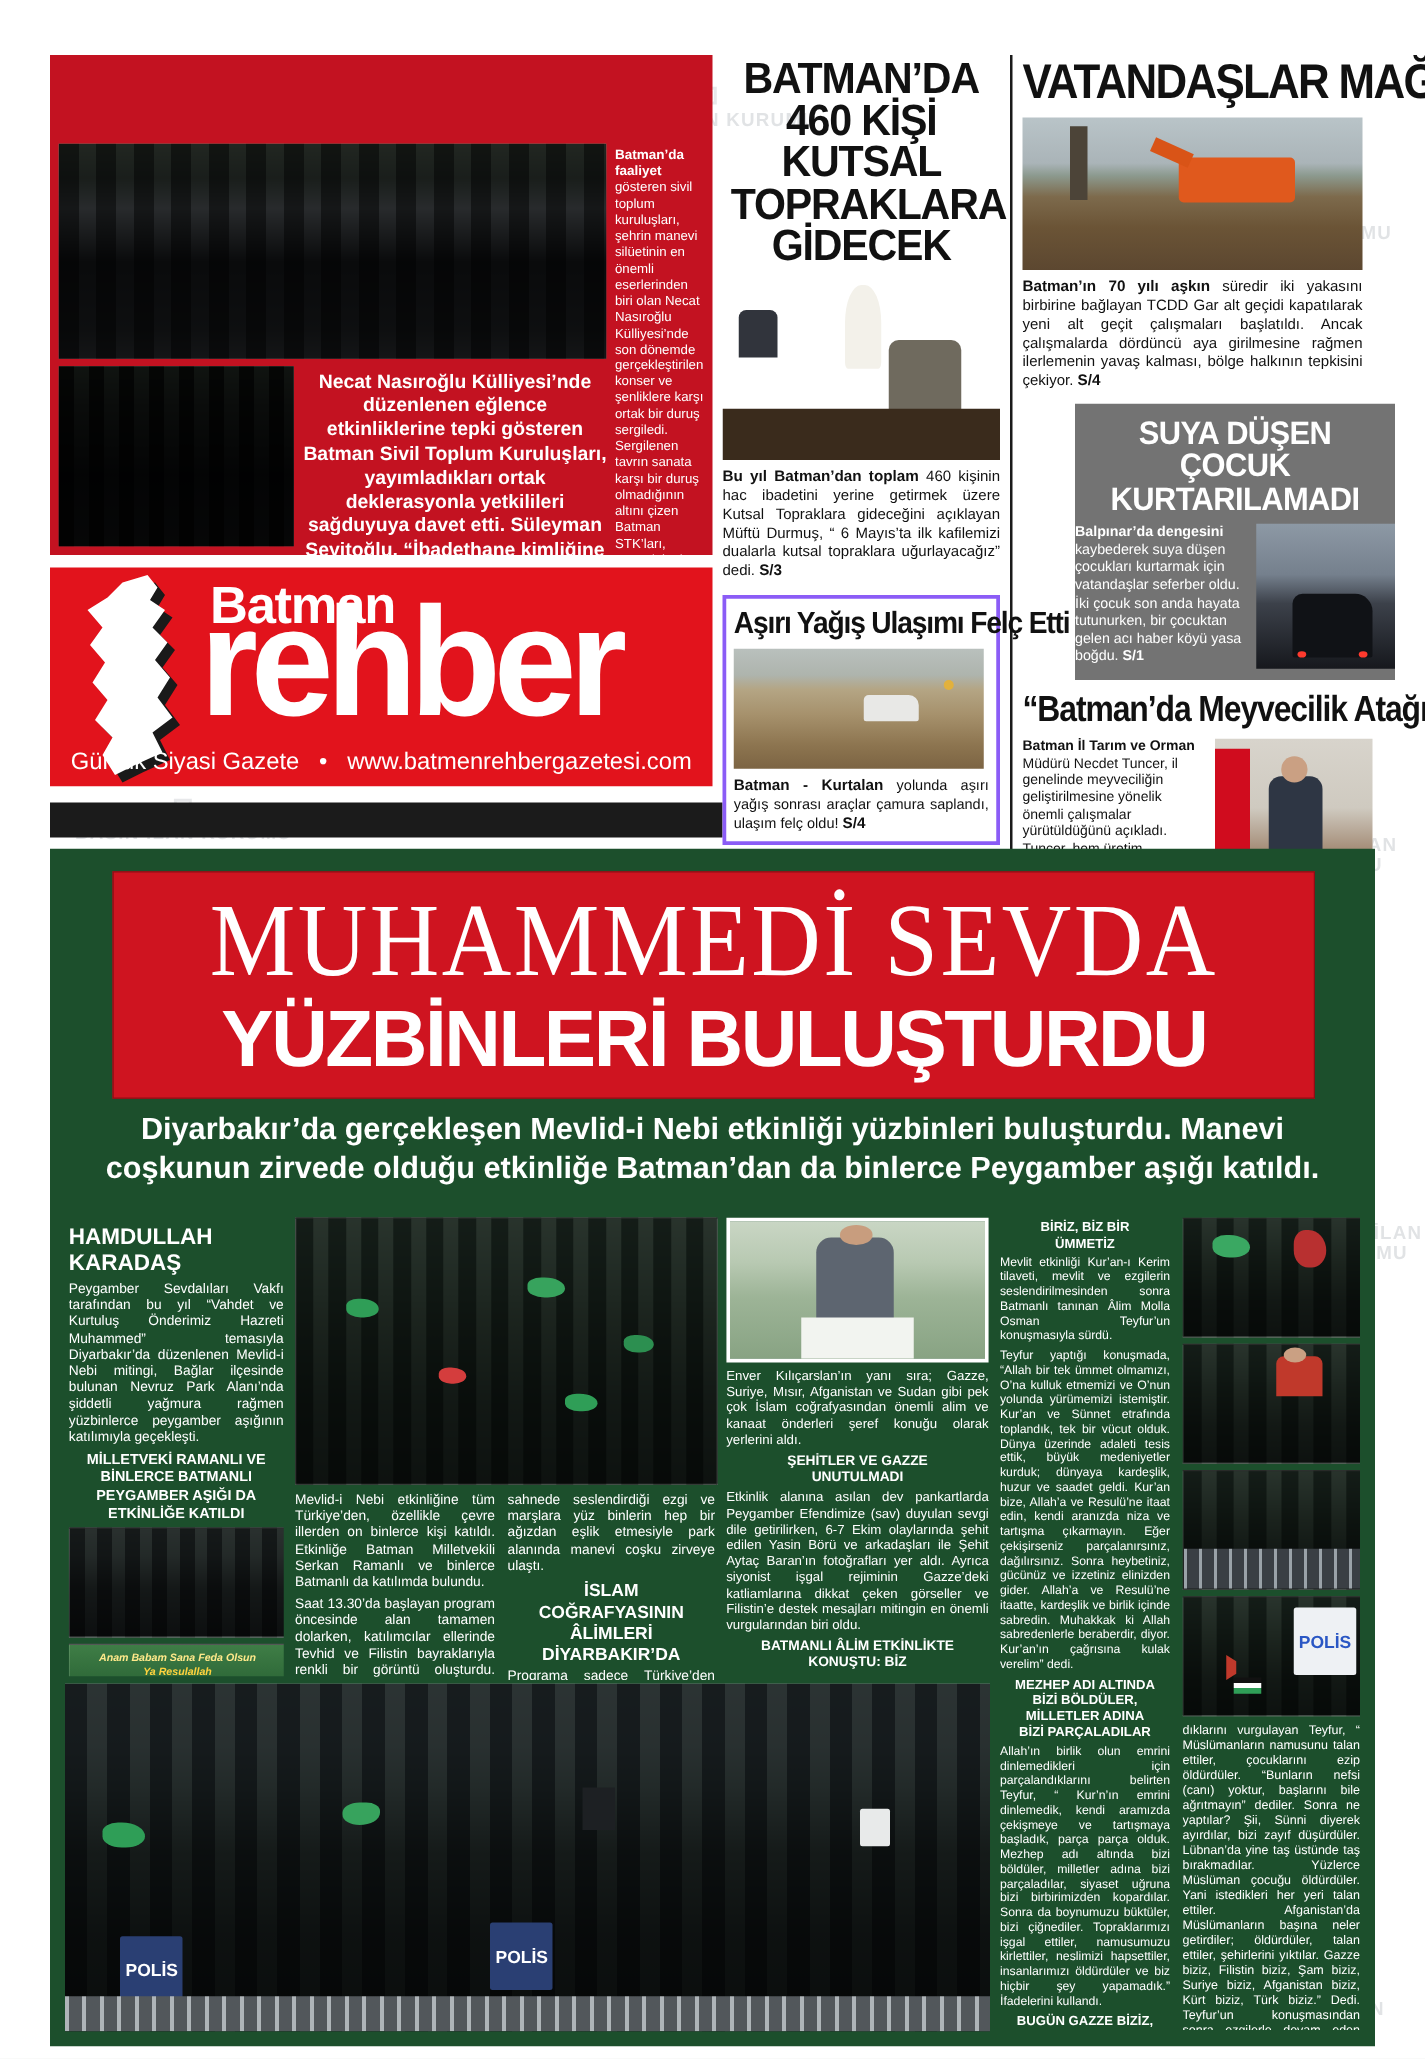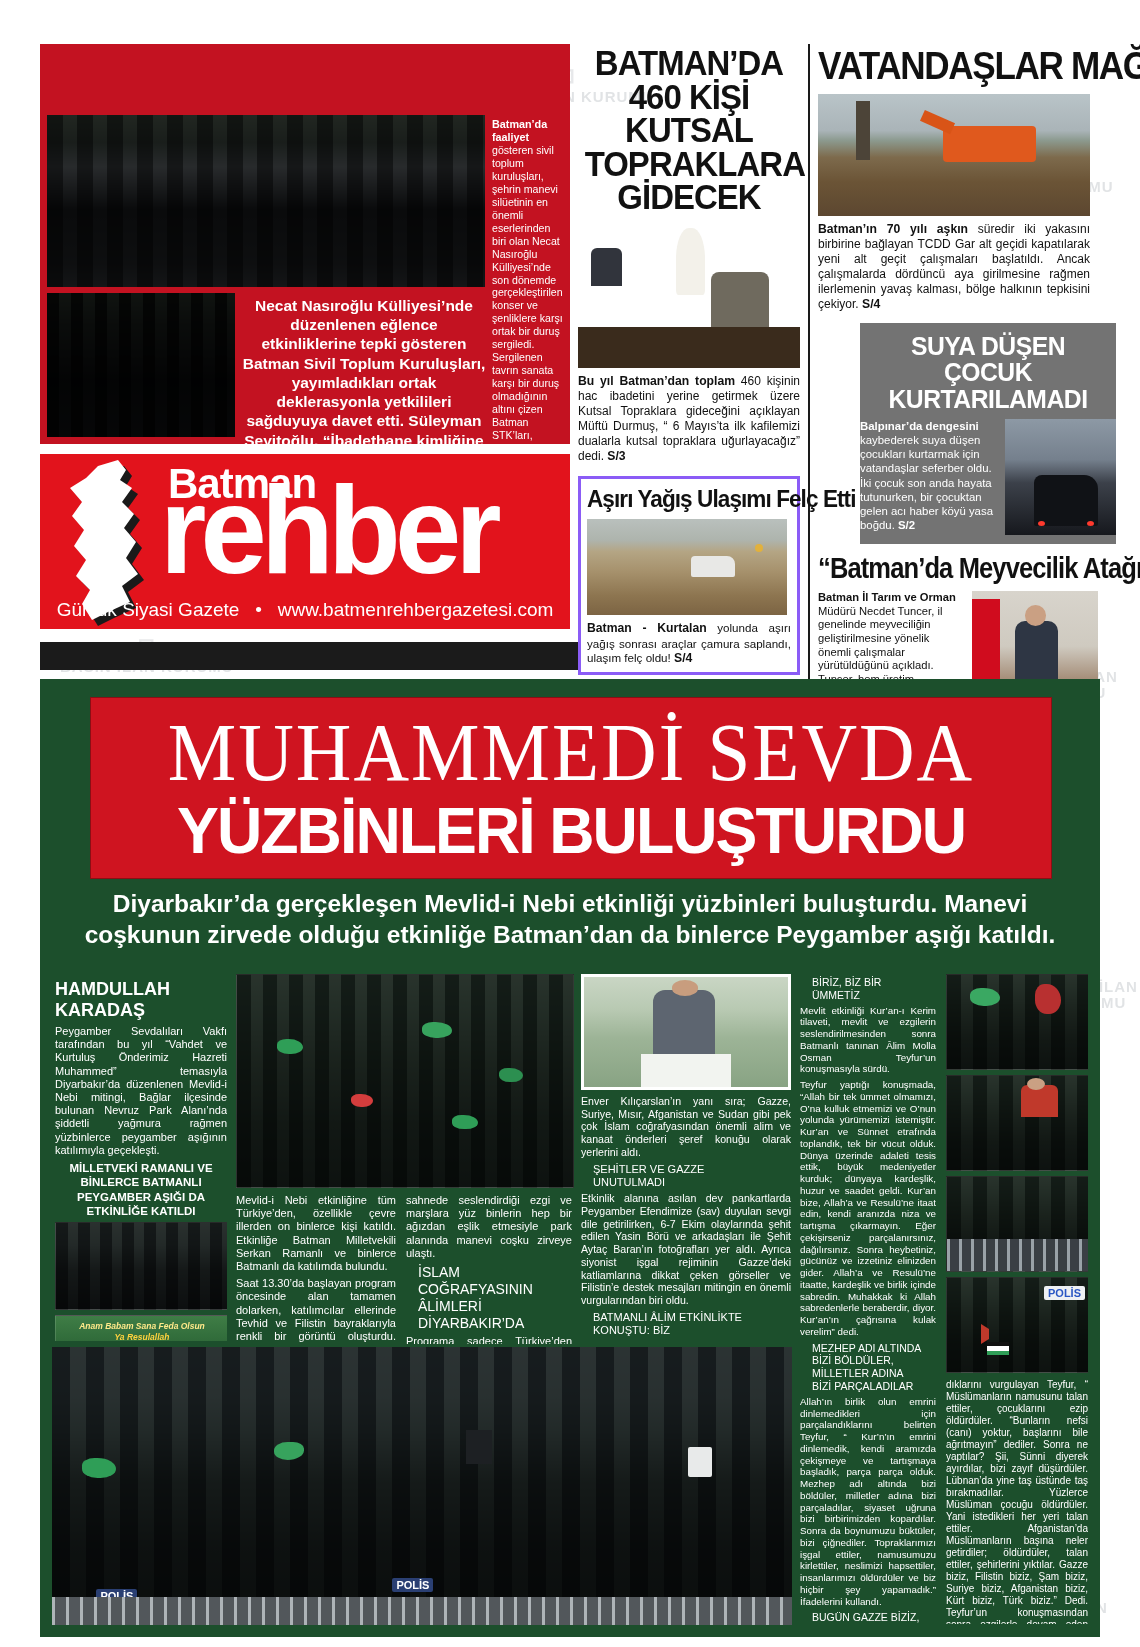--- a/index.html
+++ b/index.html
@@ -82,22 +82,22 @@
   .ph-speaker .hd{position:absolute;left:43%;top:3%;width:13%;height:14%;background:#c89d7e;border-radius:50%;}
   .ph-speaker .pod{position:absolute;left:28%;bottom:0;width:44%;height:30%;background:#f2f4f0;}
   .ph-standmen{background:linear-gradient(180deg,#9aa59b 0%,#828d85 25%,#4c5350 55%,#2e3233 100%),
       repeating-linear-gradient(90deg,#23272a 0 12px,#454b4d 12px 22px);background-blend-mode:multiply;}
   .ph-stage{background:linear-gradient(180deg,#3f7d46 0%,#2f6a39 30%,#58615a 62%,#3a3e3c 100%);}
   .stagetxt{position:absolute;left:0;right:0;top:5%;text-align:center;color:#ffe98a;font-weight:bold;font-size:8.5px;font-style:italic;line-height:1.3;}
   .stagetxt .l2{color:#ffd23e;}
   .panor{position:absolute;left:12px;top:668px;width:740px;height:278px;
       background:linear-gradient(180deg,#b6bdb9 0%,#a9b1ac 18%,#8f9a92 30%,#5a635c 48%,#39403c 72%,#2b302d 100%),
       repeating-linear-gradient(90deg,#20262a 0 18px,#3d4547 18px 34px);background-blend-mode:multiply;overflow:hidden;}
-  .badge{position:absolute;background:#2a3f73;color:#fff;font-weight:bold;font-size:11px;padding:1px 4px;border-radius:2px;}
-  .gsub{font-weight:normal;text-align:left;line-height:1.22;margin:2px 12px 3px;}
+  .badge{position:absolute;background:#2a3f73;color:#fff;font-weight:bold;font-size:14px;padding:19px 4px;border-radius:2px;}
+  .gsub{font-weight:bold;text-align:center;line-height:1.22;margin:2px 12px 3px;}
 </style>
 </head>
 <body>
 
 <div class="page">
 
   <div class="wm" style="left:60px;top:70px;"><span class="cube">⧈</span><span>BASIN İLAN KURUMU</span></div>
   <div class="wm" style="left:480px;top:60px;"><span class="cube">⧈</span><span>BASIN İLAN KURUMU</span></div>
   <div class="wm" style="left:940px;top:150px;"><span class="cube">⧈</span><span>BASIN İLAN KURUMU</span></div>
   <div class="wm" style="left:60px;top:630px;"><span class="cube">⧈</span><span>BASIN İLAN KURUMU</span></div>
@@ -180,21 +180,21 @@
         </p>
       </div>
 
       <div class="blackbox" style="width:256px;">
         <div class="h-cocuk">
           <span>SUYA DÜŞEN ÇOCUK</span><br>
           <span>KURTARILAMADI</span>
         </div>
         <div class="cocukrow">
           <div class="cocuktext">
-            <b>Balpınar’da dengesini</b><span> kaybederek suya düşen çocukları kurtarmak için vatandaşlar seferber oldu. İki çocuk son anda hayata tutunurken, bir çocuktan gelen acı haber köyü yasa boğdu. </span><b>S/2</b>
+            <b>Balpınar’da dengesini</b><span> kaybederek suya düşen çocukları kurtarmak için vatandaşlar seferber oldu. İki çocuk son anda hayata tutunurken, bir çocuktan gelen acı haber köyü yasa boğdu. </span><b>S/1</b>
           </div>
           <div class="photo ph-dusk">
             <div class="car"></div>
             <div class="lamp" style="left:30%;"></div>
             <div class="lamp" style="left:74%;"></div>
           </div>
         </div>
       </div>
 
       <div>

